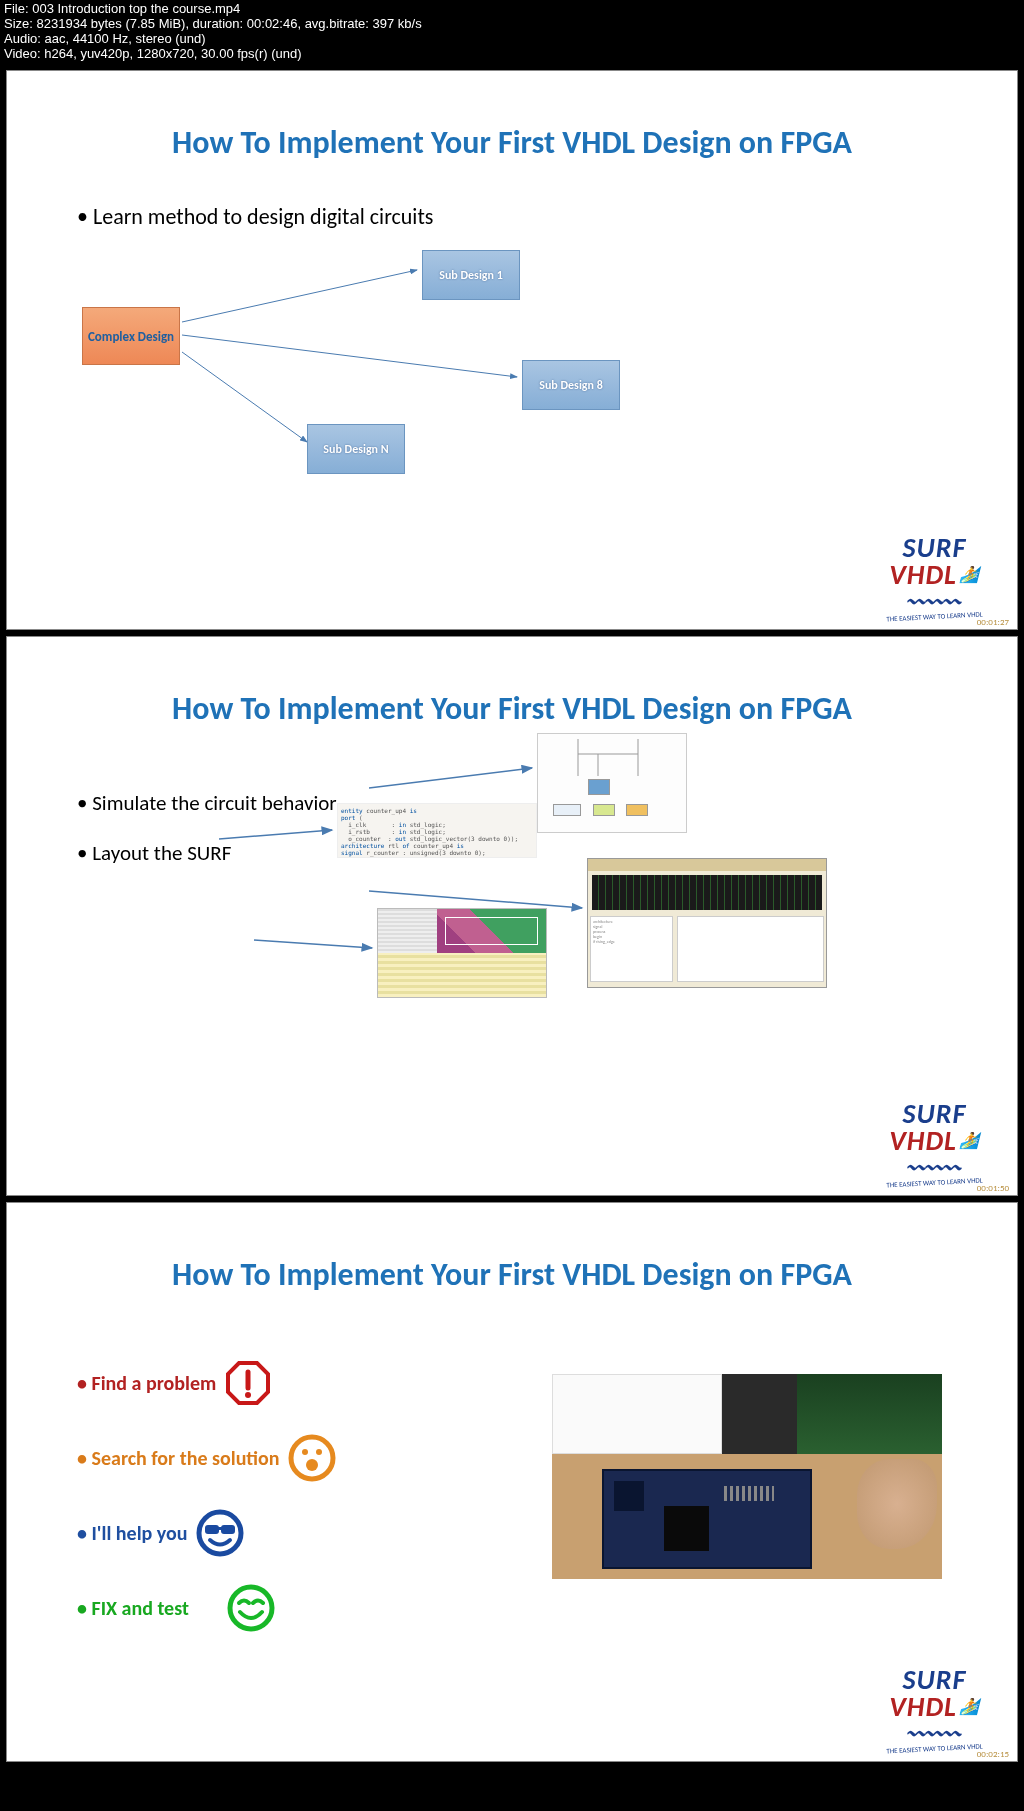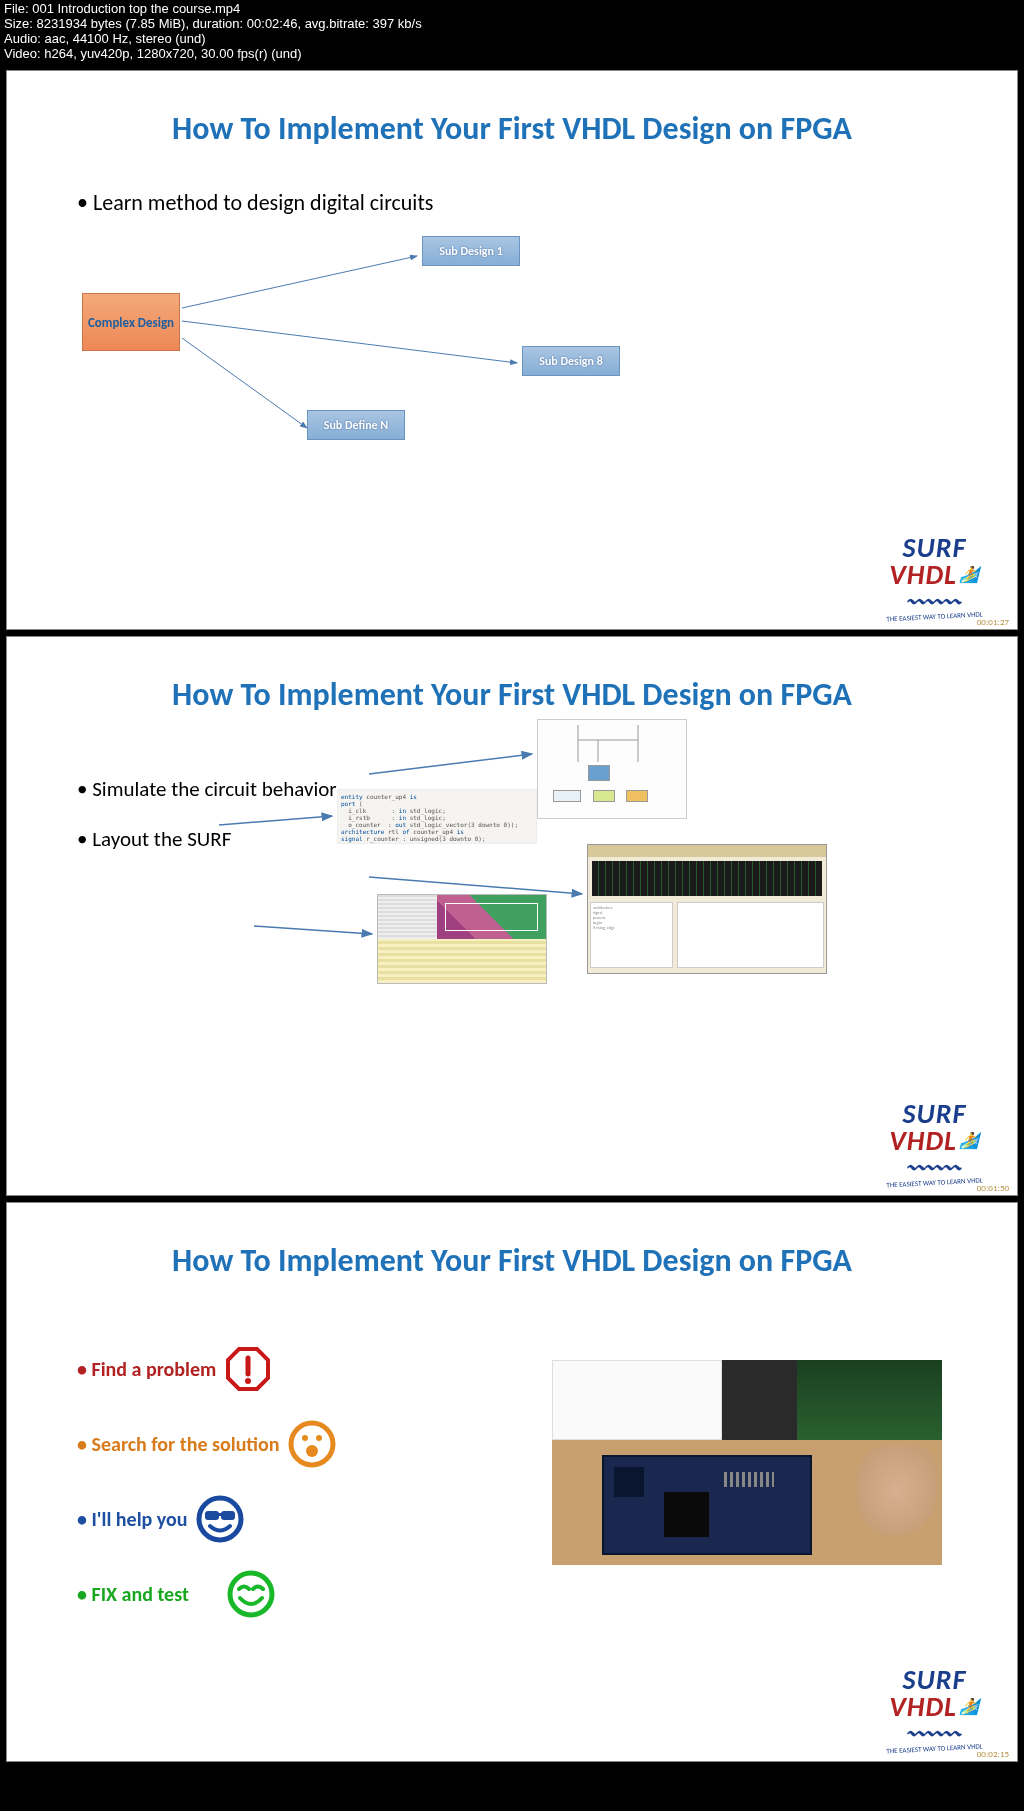--- a/index.html
+++ b/index.html
@@ -22,21 +22,21 @@
   width: 1012px;
   height: 560px;
   position: relative;
   border: 1px solid #888;
 }
 .slide-title {
   color: #1f72b7;
   font-size: 32px;
   font-weight: 600;
   text-align: center;
-  padding-top: 38px;
+  padding-top: 52px;
 }
 .bullets {
   padding: 30px 0 0 70px;
   font-size: 22px;
   color: #000;
   line-height: 2.3;
 }
 .bullet::before { content: "• "; }
 .logo {
   position: absolute;
@@ -58,21 +58,21 @@
   position: absolute;
   left: 75px; top: 65px;
   width: 98px; height: 58px;
   background: linear-gradient(#f4a97a,#ee8856);
   border: 1px solid #c97548;
   display: flex; align-items: center; justify-content: center;
   text-align: center; font-size: 13px; color: #1f5fa0; font-weight: 600;
 }
 .box-blue {
   position: absolute;
-  width: 98px; height: 30px;
+  width: 98px; height: 50px;
   background: linear-gradient(#a9c5e2,#86aed6);
   border: 1px solid #6b95c0;
   display: flex; align-items: center; justify-content: center;
   text-align: center; font-size: 12px; color: #fff; font-weight: 600;
   text-shadow: 0 0 2px #486a99;
 }
 svg.lines1 { position: absolute; left: 0; top: 0; width: 1012px; height: 280px; }
 
 
 .slide2-content { position: relative; height: 420px; }
@@ -126,21 +126,21 @@
 .fpga-chip { width: 75px; background: #2a2a2a; }
 .fpga-pcb { width: 145px; background: linear-gradient(#1a4020,#2a6030); }
 .fpga-main { flex: 1; background: #c8a070; position: relative; }
 .fpga-board { position: absolute; left: 50px; top: 15px; width: 210px; height: 100px; background: #1a2850; border: 2px solid #0a1530; }
 .fpga-hand { position: absolute; right: 5px; top: 5px; width: 80px; height: 90px; background: radial-gradient(#d8b090,#c09870); border-radius: 40% 30% 50% 40%; }
 </style>
 </head>
 <body>
 
 <div class="meta-block">
-  <div>File: 001 Introduction top the course.mp4</div>
+  <div>File: 003 Introduction top the course.mp4</div>
   <div>Size: 8231934 bytes (7.85 MiB), duration: 00:02:46, avg.bitrate: 397 kb/s</div>
   <div>Audio: aac, 44100 Hz, stereo (und)</div>
   <div>Video: h264, yuv420p, 1280x720, 30.00 fps(r) (und)</div>
 </div>
 
 <div class="slide">
   <div class="slide-title">How To Implement Your First VHDL Design on FPGA</div>
   <div class="bullets">
     <div class="bullet">Learn method to design digital circuits</div>
   </div>
@@ -151,21 +151,21 @@
             <path d="M0,0 L8,3 L0,6 Z" fill="#4a7bb0"></path>
           </marker>
         </defs>
       <line x1="175" y1="80" x2="410" y2="28" stroke="#4a7bb0" stroke-width="1" marker-end="url(#ah1)"></line>
       <line x1="175" y1="93" x2="510" y2="135" stroke="#4a7bb0" stroke-width="1" marker-end="url(#ah1)"></line>
       <line x1="175" y1="110" x2="300" y2="200" stroke="#4a7bb0" stroke-width="1" marker-end="url(#ah1)"></line>
     </svg>
     <div class="box-orange">Complex Design</div>
     <div class="box-blue" style="left:415px; top:8px;">Sub Design 1</div>
     <div class="box-blue" style="left:515px; top:118px;">Sub Design 8</div>
-    <div class="box-blue" style="left:300px; top:182px;">Sub Define N</div>
+    <div class="box-blue" style="left:300px; top:182px;">Sub Design N</div>
   </div>
   <div class="logo">
     <div class="logo-surf">SURF</div>
     <div class="logo-vhdl">
         <span>VHDL</span>
         <span class="surfer">🏄</span>
       </div>
     <div class="logo-wave">〰〰〰</div>
     <div class="logo-tag">THE EASIEST WAY TO LEARN VHDL</div>
   </div>

